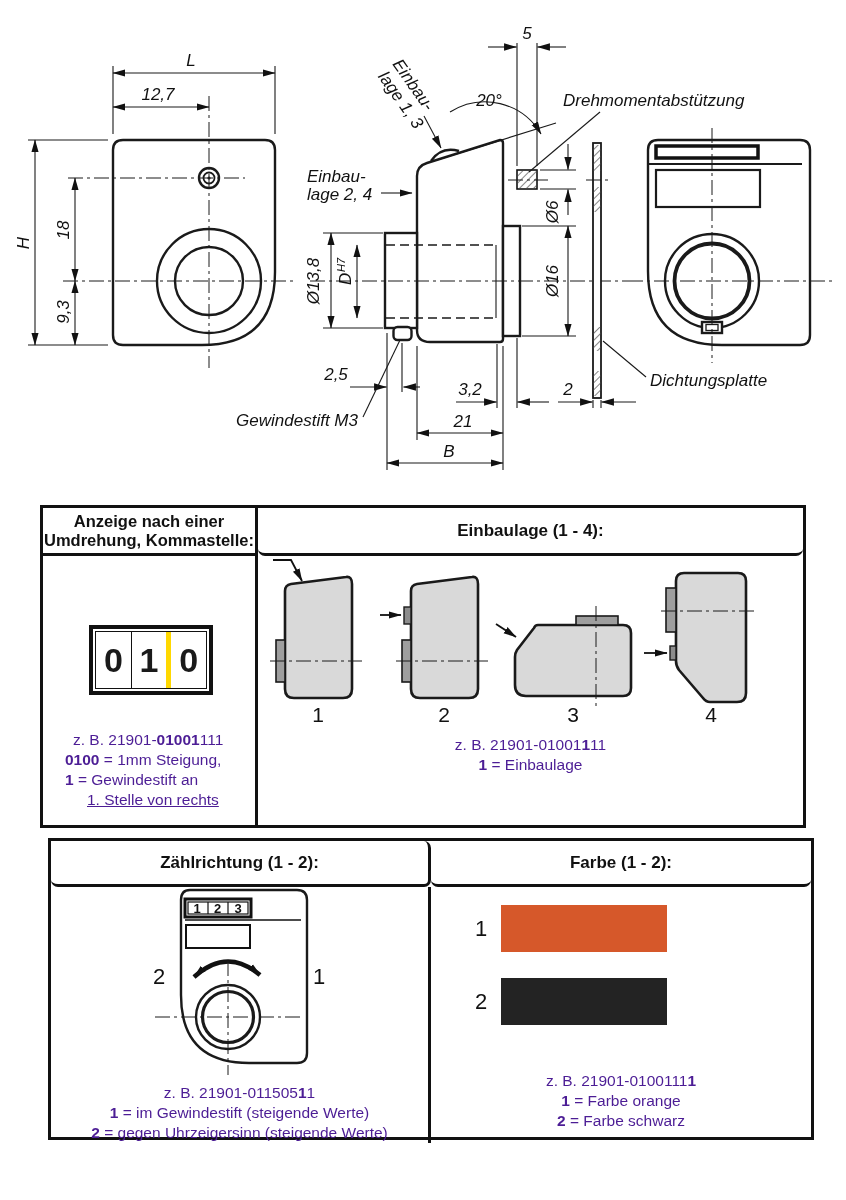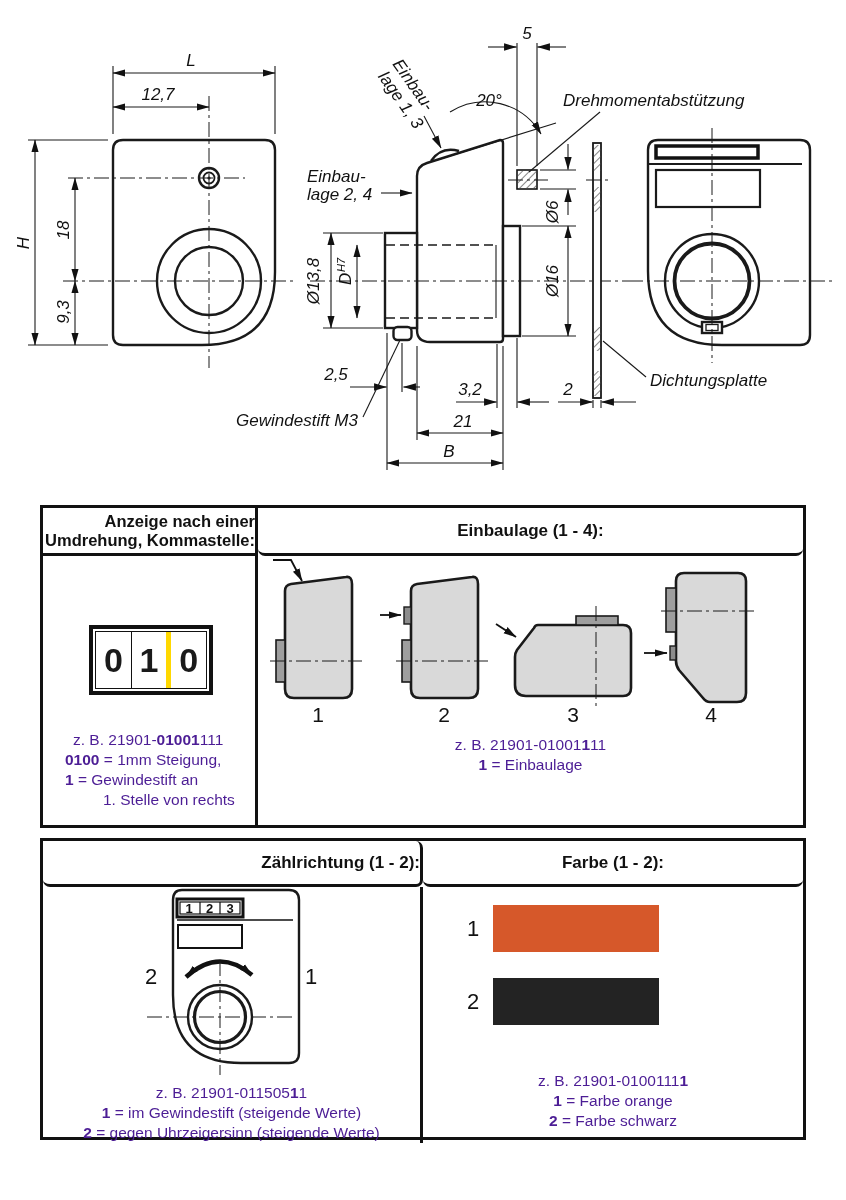--- a/index.html
+++ b/index.html
@@ -16,46 +16,46 @@
   .outline{fill:#fff;stroke:#1a1a1a;stroke-width:2.4;}
   .thick{stroke:#1a1a1a;stroke-width:2.4;fill:none;}
   .thin{stroke:#1a1a1a;stroke-width:1.1;fill:none;}
   .cline{stroke:#1a1a1a;stroke-width:1;fill:none;stroke-dasharray:15 4 3 4;}
   .hidden-l{stroke:#1a1a1a;stroke-width:1.3;fill:none;stroke-dasharray:9 5;}
 
   
   .opt-table{position:absolute;box-sizing:border-box;border:3px solid #111;background:#fff;display:grid;}
   #table1{left:40px;top:505px;width:766px;height:323px;
           grid-template-columns:215px 1fr;grid-template-rows:48px 1fr;}
-  #table2{left:40px;top:838px;width:766px;height:302px;
+  #table2{left:48px;top:838px;width:766px;height:302px;
           grid-template-columns:380px 1fr;grid-template-rows:46px 1fr;}
   .th{box-sizing:border-box;border-bottom:3px solid #111;font-weight:bold;
       text-align:center;display:flex;flex-direction:column;justify-content:center;}
   .th,.td{min-width:0;}
-  .col-div{border-right:3px solid #111;align-items:flex-end;}
+  .col-div{border-right:3px solid #111;}
   .th-2line{font-size:16.5px;line-height:19px;}
   .th-1line{font-size:17px;border-radius:7px;}
   .td{position:relative;box-sizing:border-box;}
 
   
   .counter{position:absolute;left:46px;top:69px;width:112px;height:58px;
            border:4px solid #111;padding:2px;background:#fff;}
   .counter-inner{box-sizing:border-box;border:1.5px solid #111;height:100%;display:flex;align-items:stretch;}
   .digit{flex:1;display:flex;align-items:center;justify-content:center;
          font-size:34px;font-weight:bold;color:#1a1a1a;}
   .digit.first{border-right:1.5px solid #111;}
   .comma-marker{width:5px;}
 
   
   .cap{font-size:15.5px;line-height:20px;color:#4c1d95;}
   .cap b{font-weight:bold;}
   #t1-left-cap{position:absolute;left:0;top:174px;width:100%;}
   #t1-left-cap .l1{padding-left:30px;}
   #t1-left-cap .l2,#t1-left-cap .l3{padding-left:22px;}
-  #t1-left-cap .l4{padding-left:60px;}
+  #t1-left-cap .l4{padding-left:44px;text-decoration:underline;}
   .cap-center{text-align:center;}
 
   
   .swatch-row{position:absolute;display:flex;align-items:center;}
   .swatch-num{width:40px;text-align:center;font-size:22px;}
   .swatch-block{width:166px;height:47px;}
   #t2-right-cap{position:absolute;left:0;top:184px;width:100%;}
 </style>
 </head>
 <body>

